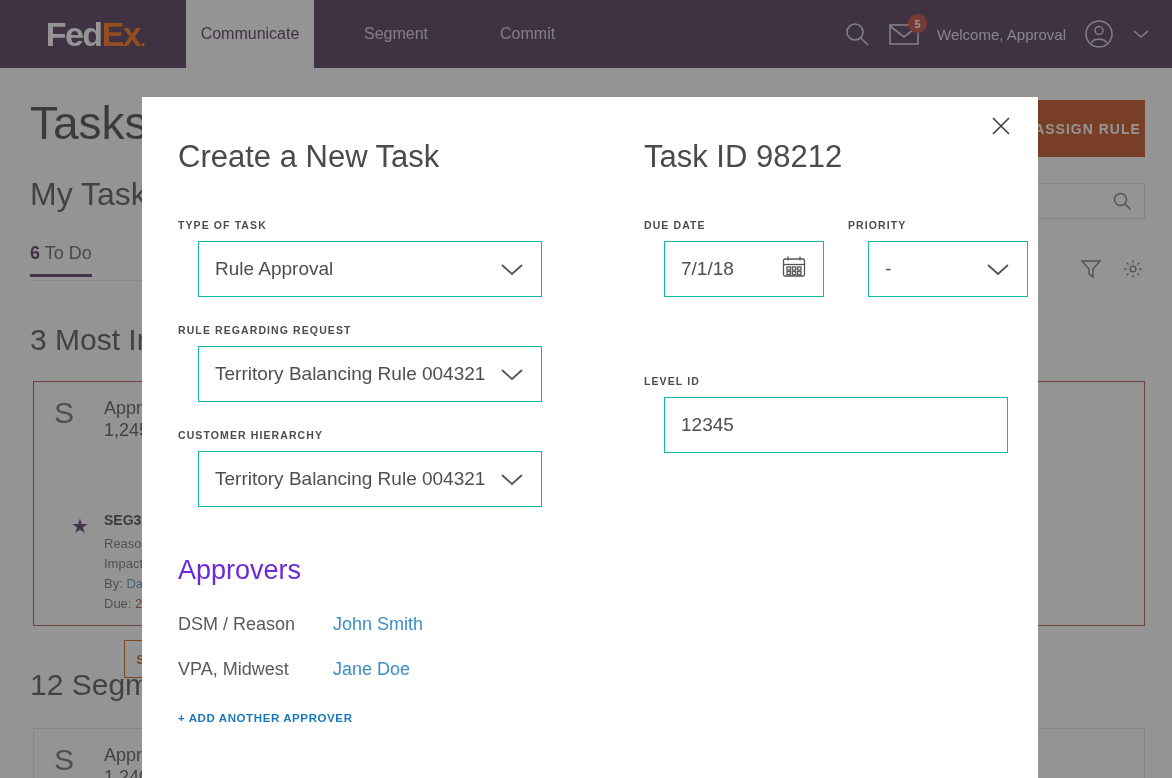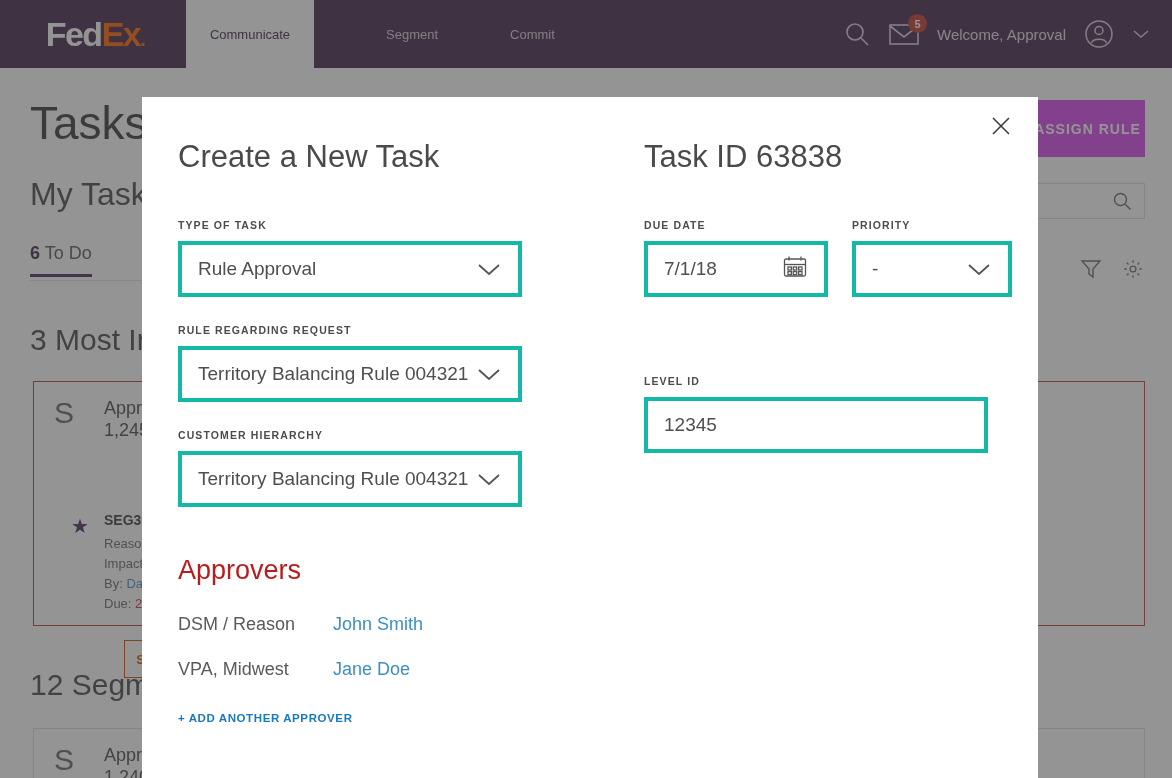--- a/index.html
+++ b/index.html
@@ -22,41 +22,41 @@
     width: 186px; height: 68px; display: flex; align-items: center;
     justify-content: center; padding-left: 4px;
   }
   .logo-text { font-size: 34px; font-weight: bold; letter-spacing: -1.5px; }
   .logo-fed { color: #ffffff; }
   .logo-ex { color: #ff6600; }
   .logo-dot { color: #ff6600; font-size: 20px; }
 
   .nav-tab {
     height: 68px; display: flex; align-items: center; justify-content: center;
-    font-size: 13px; color: #d7cfdd; padding: 0 30px; white-space: nowrap;
+    font-size: 16px; color: #d7cfdd; padding: 0 30px; white-space: nowrap;
   }
   .nav-tab.active { background: #ffffff; color: #40264c; width: 128px; padding: 0; }
   .nav-spacer { flex: 1; }
   .top-right { display: flex; align-items: center; gap: 18px; padding-right: 22px; }
   .icon-btn { color: #d9d2de; display: flex; align-items: center; }
   .mail-wrap { position: relative; display: flex; align-items: center; }
   .badge {
     position: absolute; right: -8px; top: -8px;
     background: #c0392b; color: #fff; border-radius: 50%;
     width: 19px; height: 19px; font-size: 11px; font-weight: bold;
     display: flex; align-items: center; justify-content: center;
   }
   .welcome { color: #e3dde7; font-size: 15px; white-space: nowrap; }
 
   .page-body { position: absolute; left: 0; top: 68px; width: 1172px; height: 710px; background:#fff; }
 
   .h1 { position: absolute; left: 30px; top: 28px; font-size: 46px; color: #3b3b3b; font-weight: 300; }
   .assign-btn {
     position: absolute; left: 1030px; top: 32px; width: 115px; height: 57px;
-    background: #d946ef; color: #ffffff; font-size: 14px; font-weight: bold;
+    background: #c2410c; color: #ffffff; font-size: 14px; font-weight: bold;
     letter-spacing: 1px; display: flex; align-items: center; justify-content: center;
   }
   .h2 { position: absolute; left: 30px; top: 108px; font-size: 32px; color: #4a4a4a; font-weight: 300; }
   .search-box {
     position: absolute; left: 870px; top: 115px; width: 275px; height: 36px;
     border: 1px solid #dcdcdc; background: #fff; display: flex;
     align-items: center; justify-content: flex-end; padding-right: 12px;
   }
   .tabrow { position: absolute; left: 30px; top: 175px; display: flex; gap: 40px; align-items: flex-end; }
   .tab-item { font-size: 18px; color: #5a5a5a; padding-bottom: 10px; }
@@ -104,28 +104,28 @@
   }
   .col-left { position: absolute; left: 36px; top: 0; width: 380px; }
   .col-right { position: absolute; left: 502px; top: 0; width: 360px; }
 
   .modal-h { font-size: 31px; color: #4a4a4a; font-weight: 300; }
   .fld-label {
     font-size: 10.5px; font-weight: bold; letter-spacing: 1.1px;
     color: #4c4c4c; text-transform: uppercase;
   }
   .select, .textfield {
-    border: 4px solid #14b8a6; background: #fff; height: 56px;
+    border: 1px solid #14b8a6; background: #fff; height: 56px;
     display: flex; align-items: center; padding: 0 16px;
-    font-size: 19px; color: #4f4f4f; font-weight: 300;
+    font-size: 19px; color: #4f4f4f; font-weight: 300; margin-left: 20px;
   }
   .select { justify-content: space-between; }
   .chev { color: #555; display: flex; align-items: center; }
 
-  .approvers-h { font-size: 27px; color: #b91c1c; font-weight: 300; }
+  .approvers-h { font-size: 27px; color: #6d28d9; font-weight: 300; }
   .approver-row { display: flex; align-items: center; font-size: 18px; color: #5a5a5a; font-weight: 300; }
   .approver-role { width: 155px; }
   .approver-name { color: #3d8fc6; }
   .add-approver {
     font-size: 11.5px; font-weight: bold; letter-spacing: 0.6px; color: #1879bf;
   }
 </style>
 </head>
 <body>
 
@@ -134,21 +134,21 @@
   <div class="bg-page">
 
     <div class="topbar">
       <div class="logo">
         <span class="logo-text"><span class="logo-fed">Fed</span><span class="logo-ex">Ex</span><span class="logo-dot">.</span></span>
       </div>
 
       <div class="nav-tab active">
         <span>Communicate</span>
       </div>
-      <div class="nav-tab" style="padding-left:72px">
+      <div class="nav-tab" style="padding-left:50px">
         <span>Segment</span>
       </div>
       <div class="nav-tab" style="padding-left:42px">
         <span>Commit</span>
       </div>
 
       <div class="nav-spacer"></div>
 
       <div class="top-right">
         <div class="icon-btn">
@@ -306,26 +306,26 @@
         <div class="approver-row" style="margin-top:24px">
           <span class="approver-role">VPA, Midwest</span>
           <span class="approver-name">Jane Doe</span>
         </div>
 
         <div class="add-approver" style="margin-top:32px">+ ADD ANOTHER APPROVER</div>
       </div>
     </div>
 
     <div class="col-right">
-      <div class="modal-h" style="margin-top:42px">Task ID 63838</div>
+      <div class="modal-h" style="margin-top:42px">Task ID 98212</div>
 
       <div style="margin-top:44px; display:flex; gap:24px">
         <div>
           <div class="fld-label">DUE DATE</div>
-          <div class="textfield" style="margin-top:10px; width:184px; justify-content:space-between">
+          <div class="textfield" style="margin-top:10px; width:160px; justify-content:space-between">
             <span>7/1/18</span>
             <span>
               <svg width="26" height="26" viewBox="0 0 26 26" fill="none" stroke="#555" stroke-width="1.3">
                 <rect x="2.5" y="5" width="21" height="17" rx="1.5"></rect>
                 <line x1="2.5" y1="10.5" x2="23.5" y2="10.5"></line>
                 <line x1="7" y1="2.5" x2="7" y2="6.5"></line>
                   <line x1="19" y1="2.5" x2="19" y2="6.5"></line>
                 <rect x="6" y="13" width="3.4" height="3"></rect>
                   <rect x="11.3" y="13" width="3.4" height="3"></rect>
                   <rect x="16.6" y="13" width="3.4" height="3"></rect>

